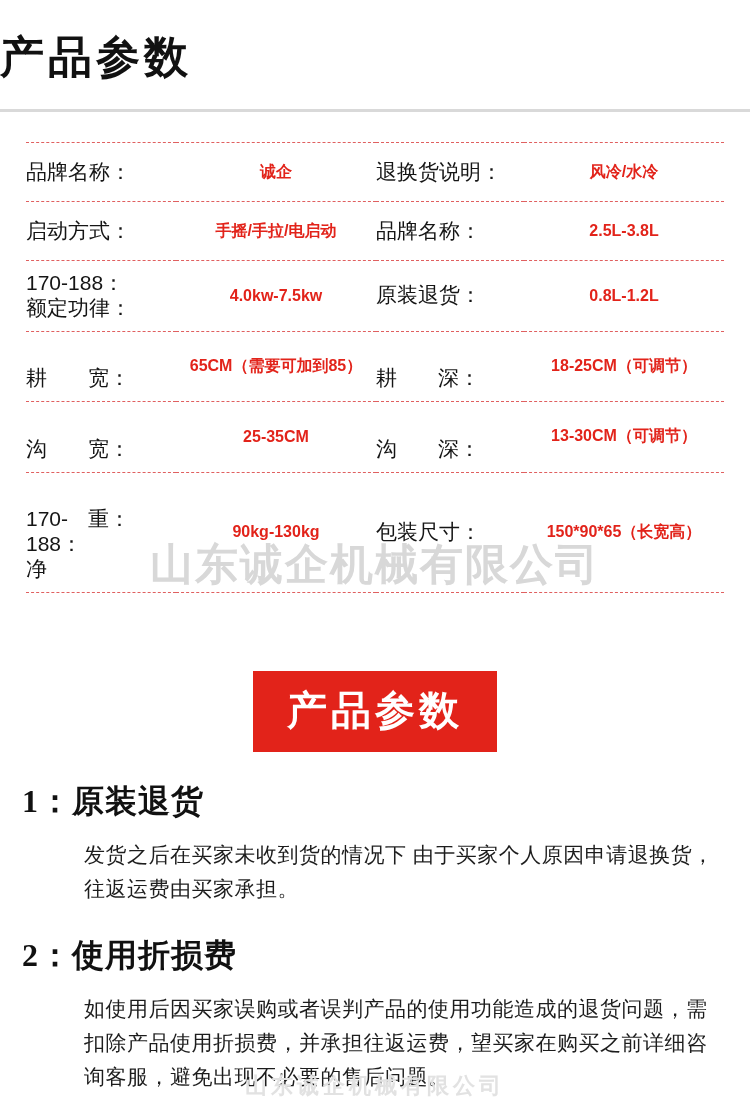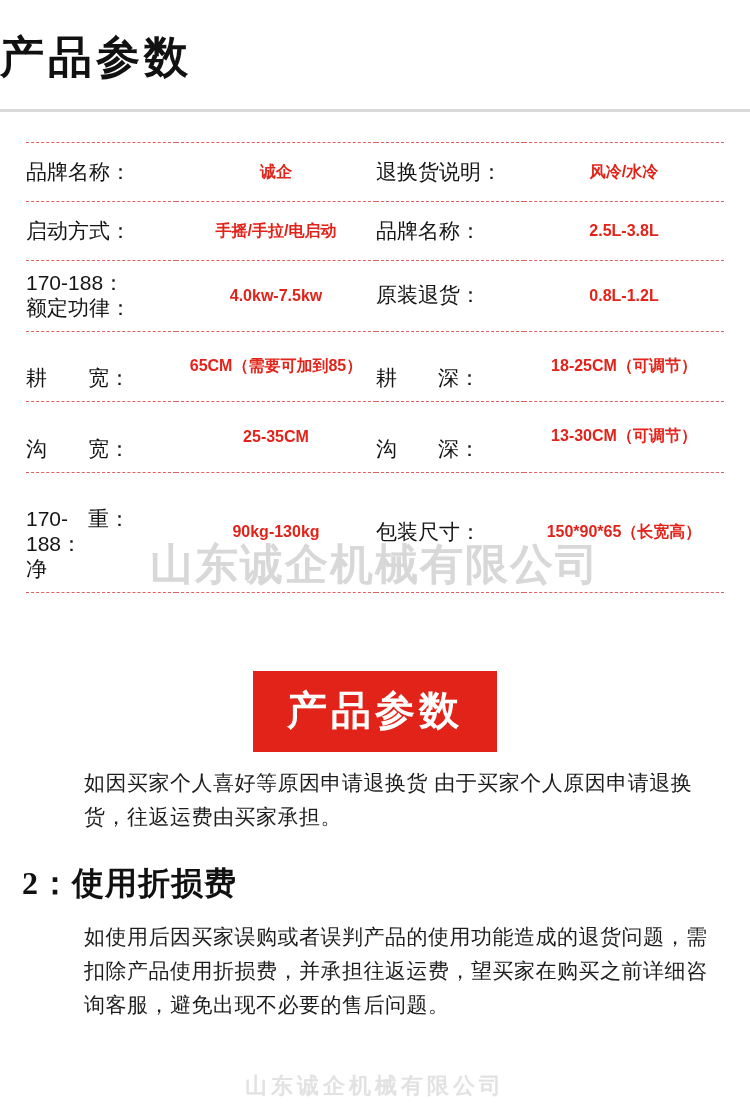--- a/index.html
+++ b/index.html
@@ -220,21 +220,24 @@
   </tbody>
 </table>
 
 <div class="watermark">山东诚企机械有限公司</div>
 
 <div class="banner-wrap">
   <span class="banner">产品参数</span>
 </div>
 
 <div class="section">
-  <div class="para first">如因买家个人喜好等原因申请退换货 由于买家个人原因申请退换货，往返运费由买家承担。</div>
+  <div class="sec-head">
+    <span class="num">1</span><span>：</span><span>原装退货</span>
+  </div>
+  <div class="para first">发货之后在买家未收到货的情况下 由于买家个人原因申请退换货，往返运费由买家承担。</div>
 </div>
 
 <div class="section">
   <div class="sec-head">
     <span class="num">2</span><span>：</span><span>使用折损费</span>
   </div>
   <div class="para first">如使用后因买家误购或者误判产品的使用功能造成的退货问题，需扣除产品使用折损费，并承担往返运费，望买家在购买之前详细咨询客服，避免出现不必要的售后问题。</div>
 </div>
 
 <div class="watermark2">山东诚企机械有限公司</div>

